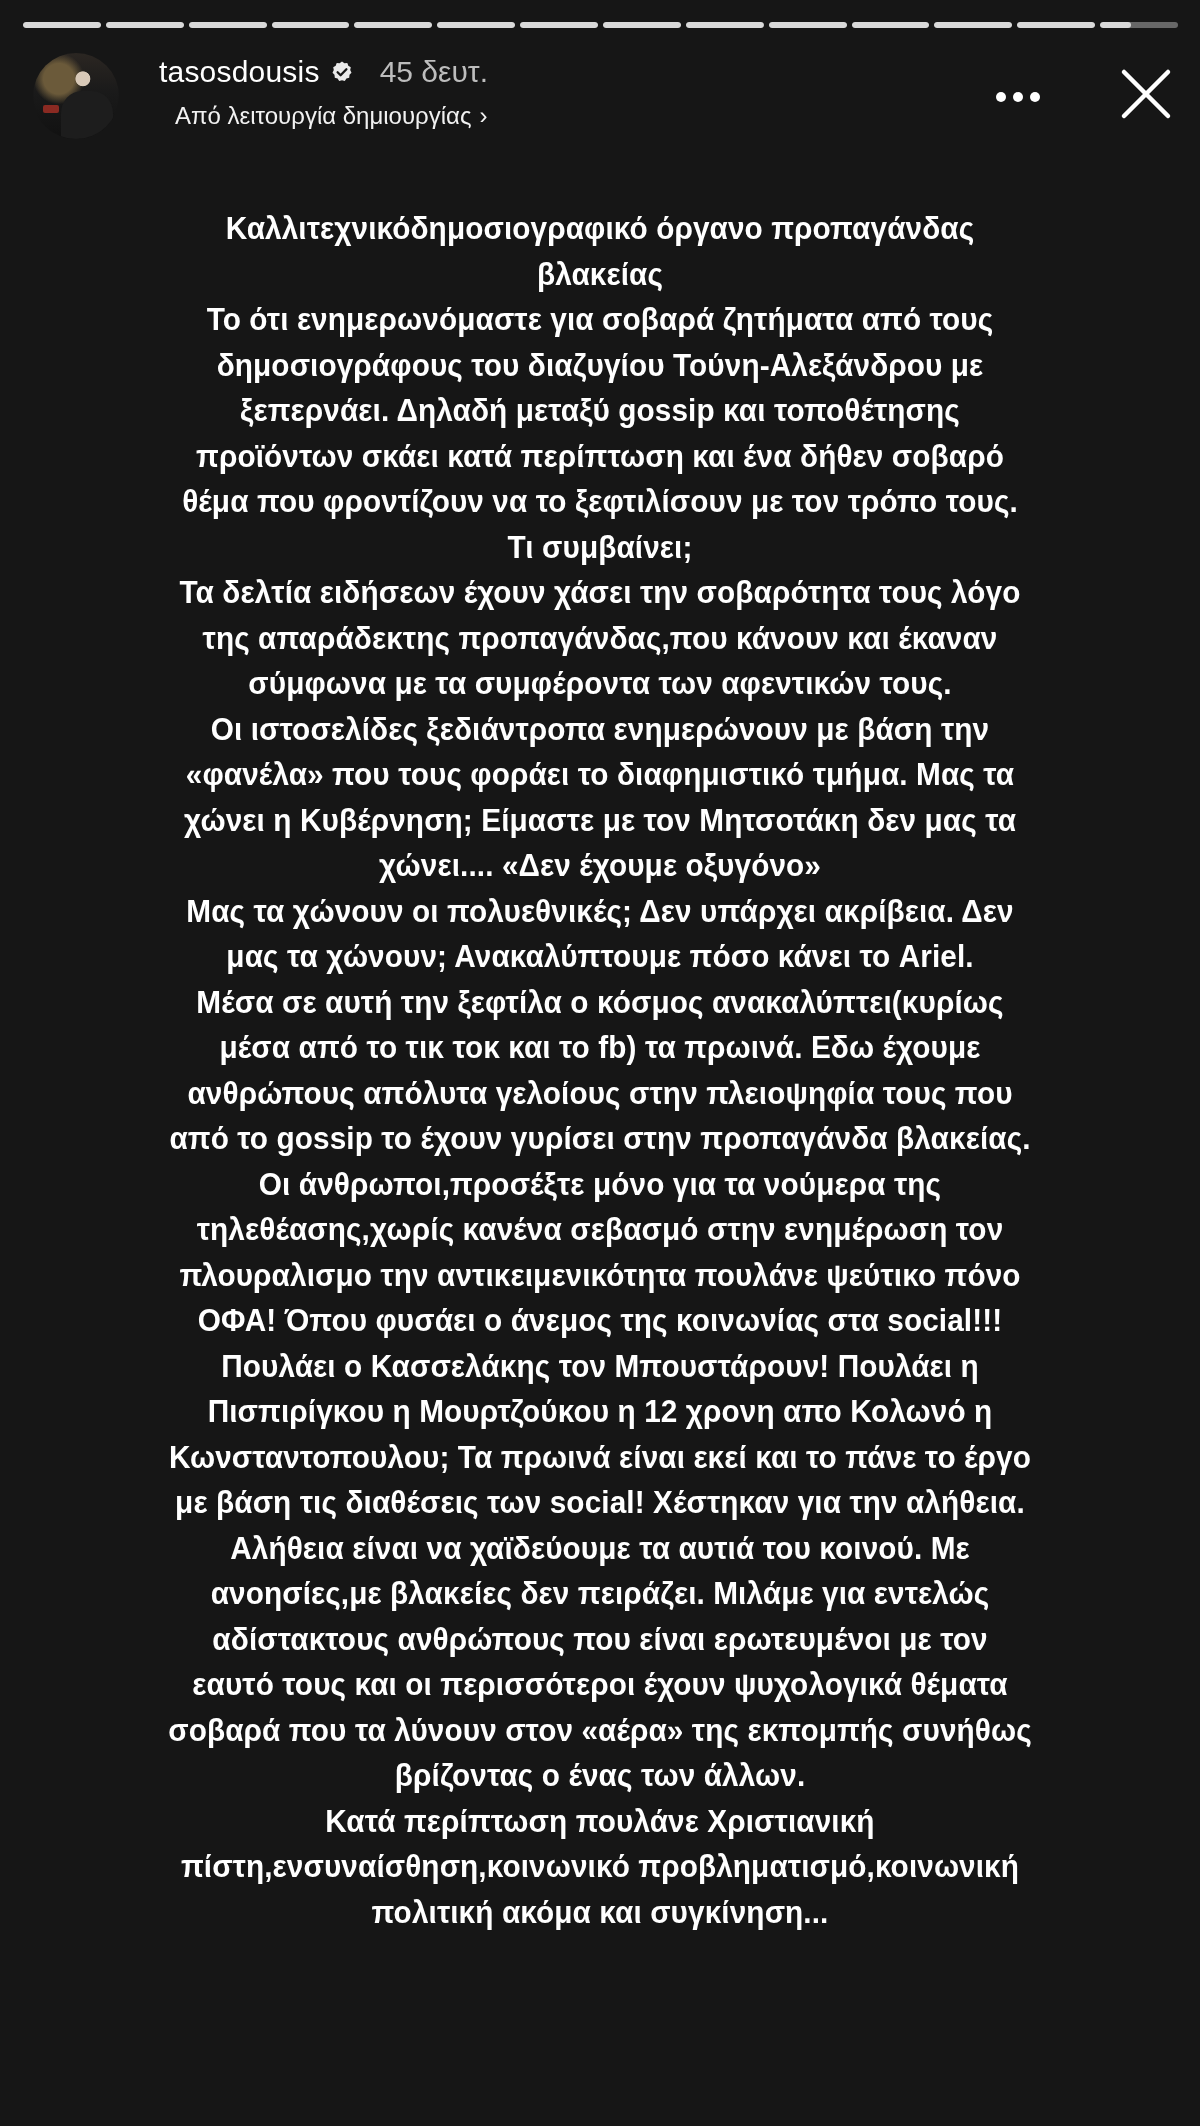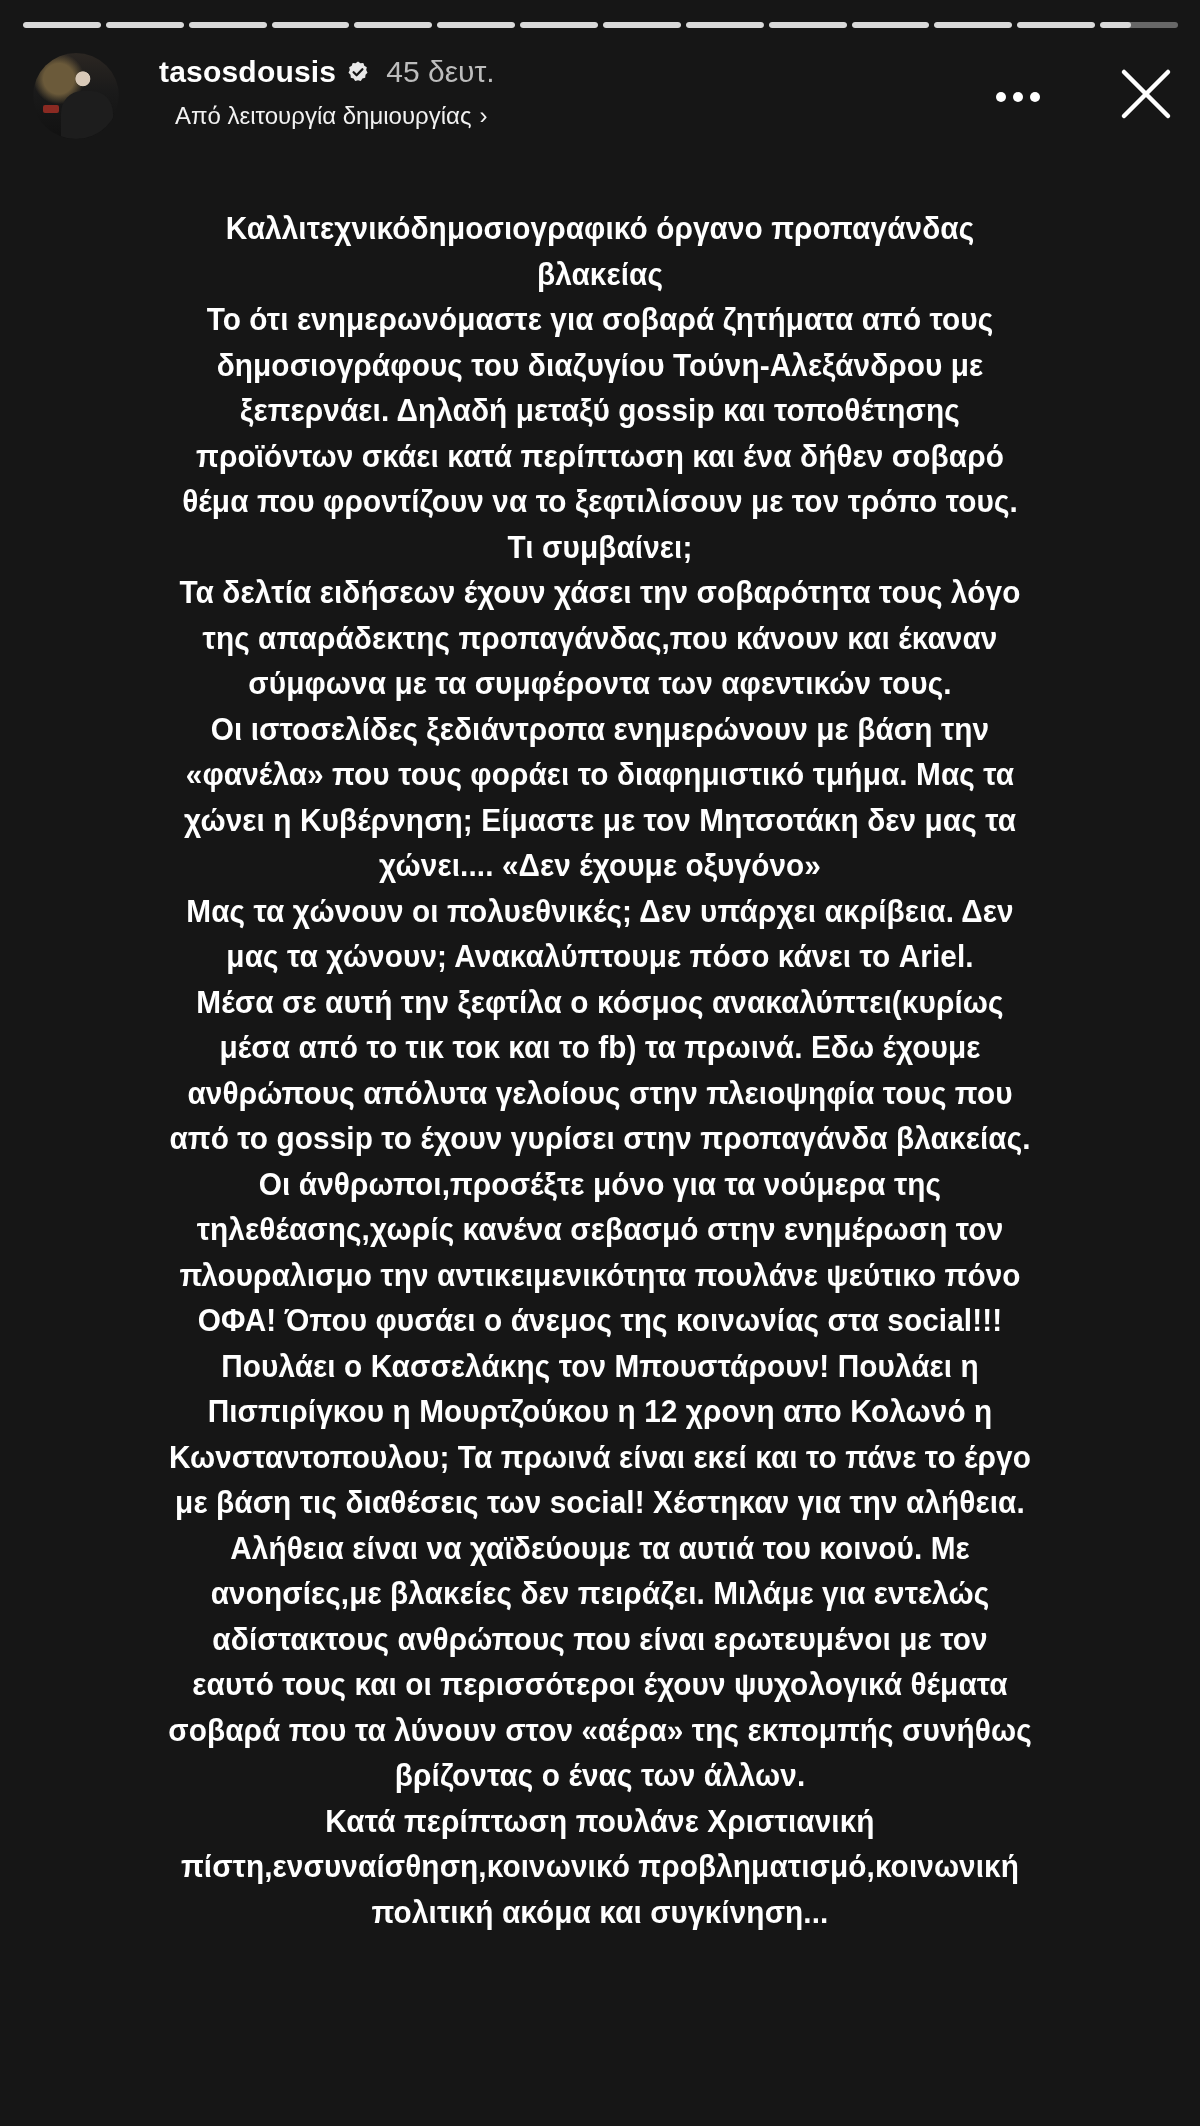--- a/index.html
+++ b/index.html
@@ -40,25 +40,25 @@
   }
   .avatar .accent {
     position: absolute; left: 10px; top: 52px; width: 16px; height: 8px;
     background: #8a2a22; border-radius: 2px;
   }
   .user-line {
     position: absolute; left: 126px; top: 2px;
     display: flex; align-items: center; gap: 10px;
     font-size: 30px; line-height: 40px;
   }
-  .username { font-weight: 700; color: #fff; letter-spacing: 0.2px; }
+  .username { font-weight: 400; color: #fff; letter-spacing: 0.2px; }
   .verified {
     width: 24px; height: 24px; display: inline-block;
   }
-  .time { color: #bdbdbd; font-weight: 400; margin-left: 6px; }
+  .time { color: #bdbdbd; font-weight: 400; margin-left: 16px; }
   .subtitle {
     position: absolute; left: 126px; top: 50px;
     font-size: 24px; line-height: 32px; color: #f2f2f2;
     display: flex; align-items: center; gap: 8px; margin-left: 16px;
   }
   .chev { font-size: 24px; color: #f2f2f2; }
   .more {
     position: absolute; right: 138px; top: 40px; width: 46px; height: 14px;
     display: flex; gap: 7px; align-items: center;
   }

